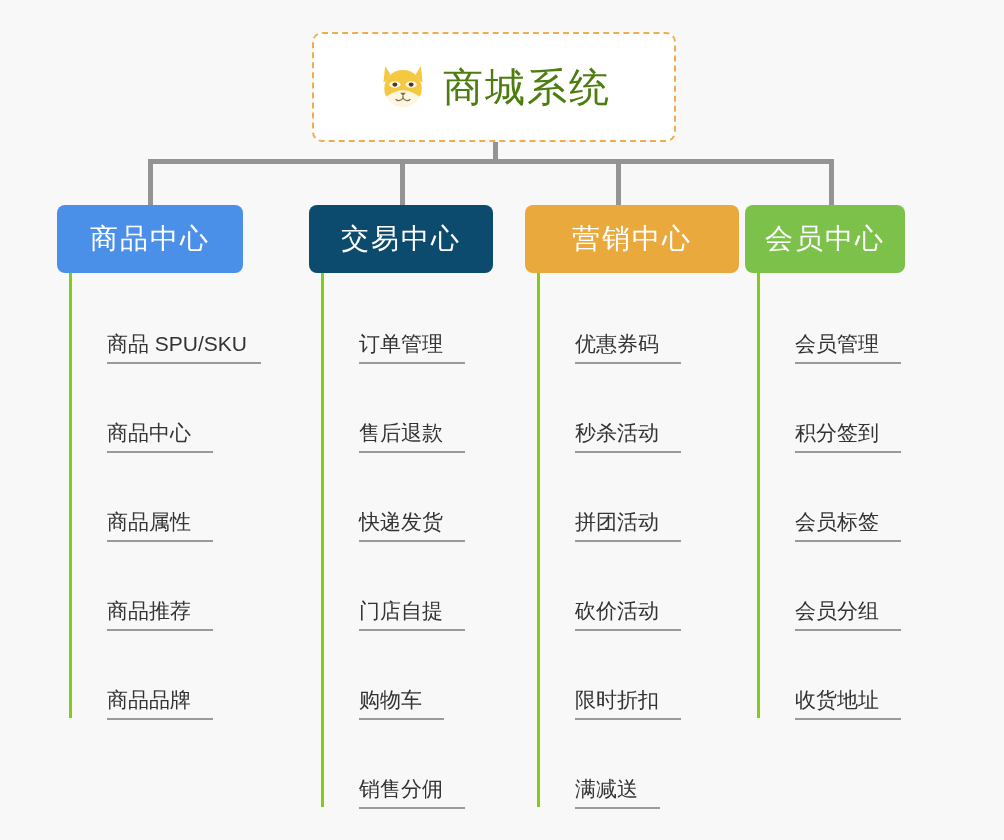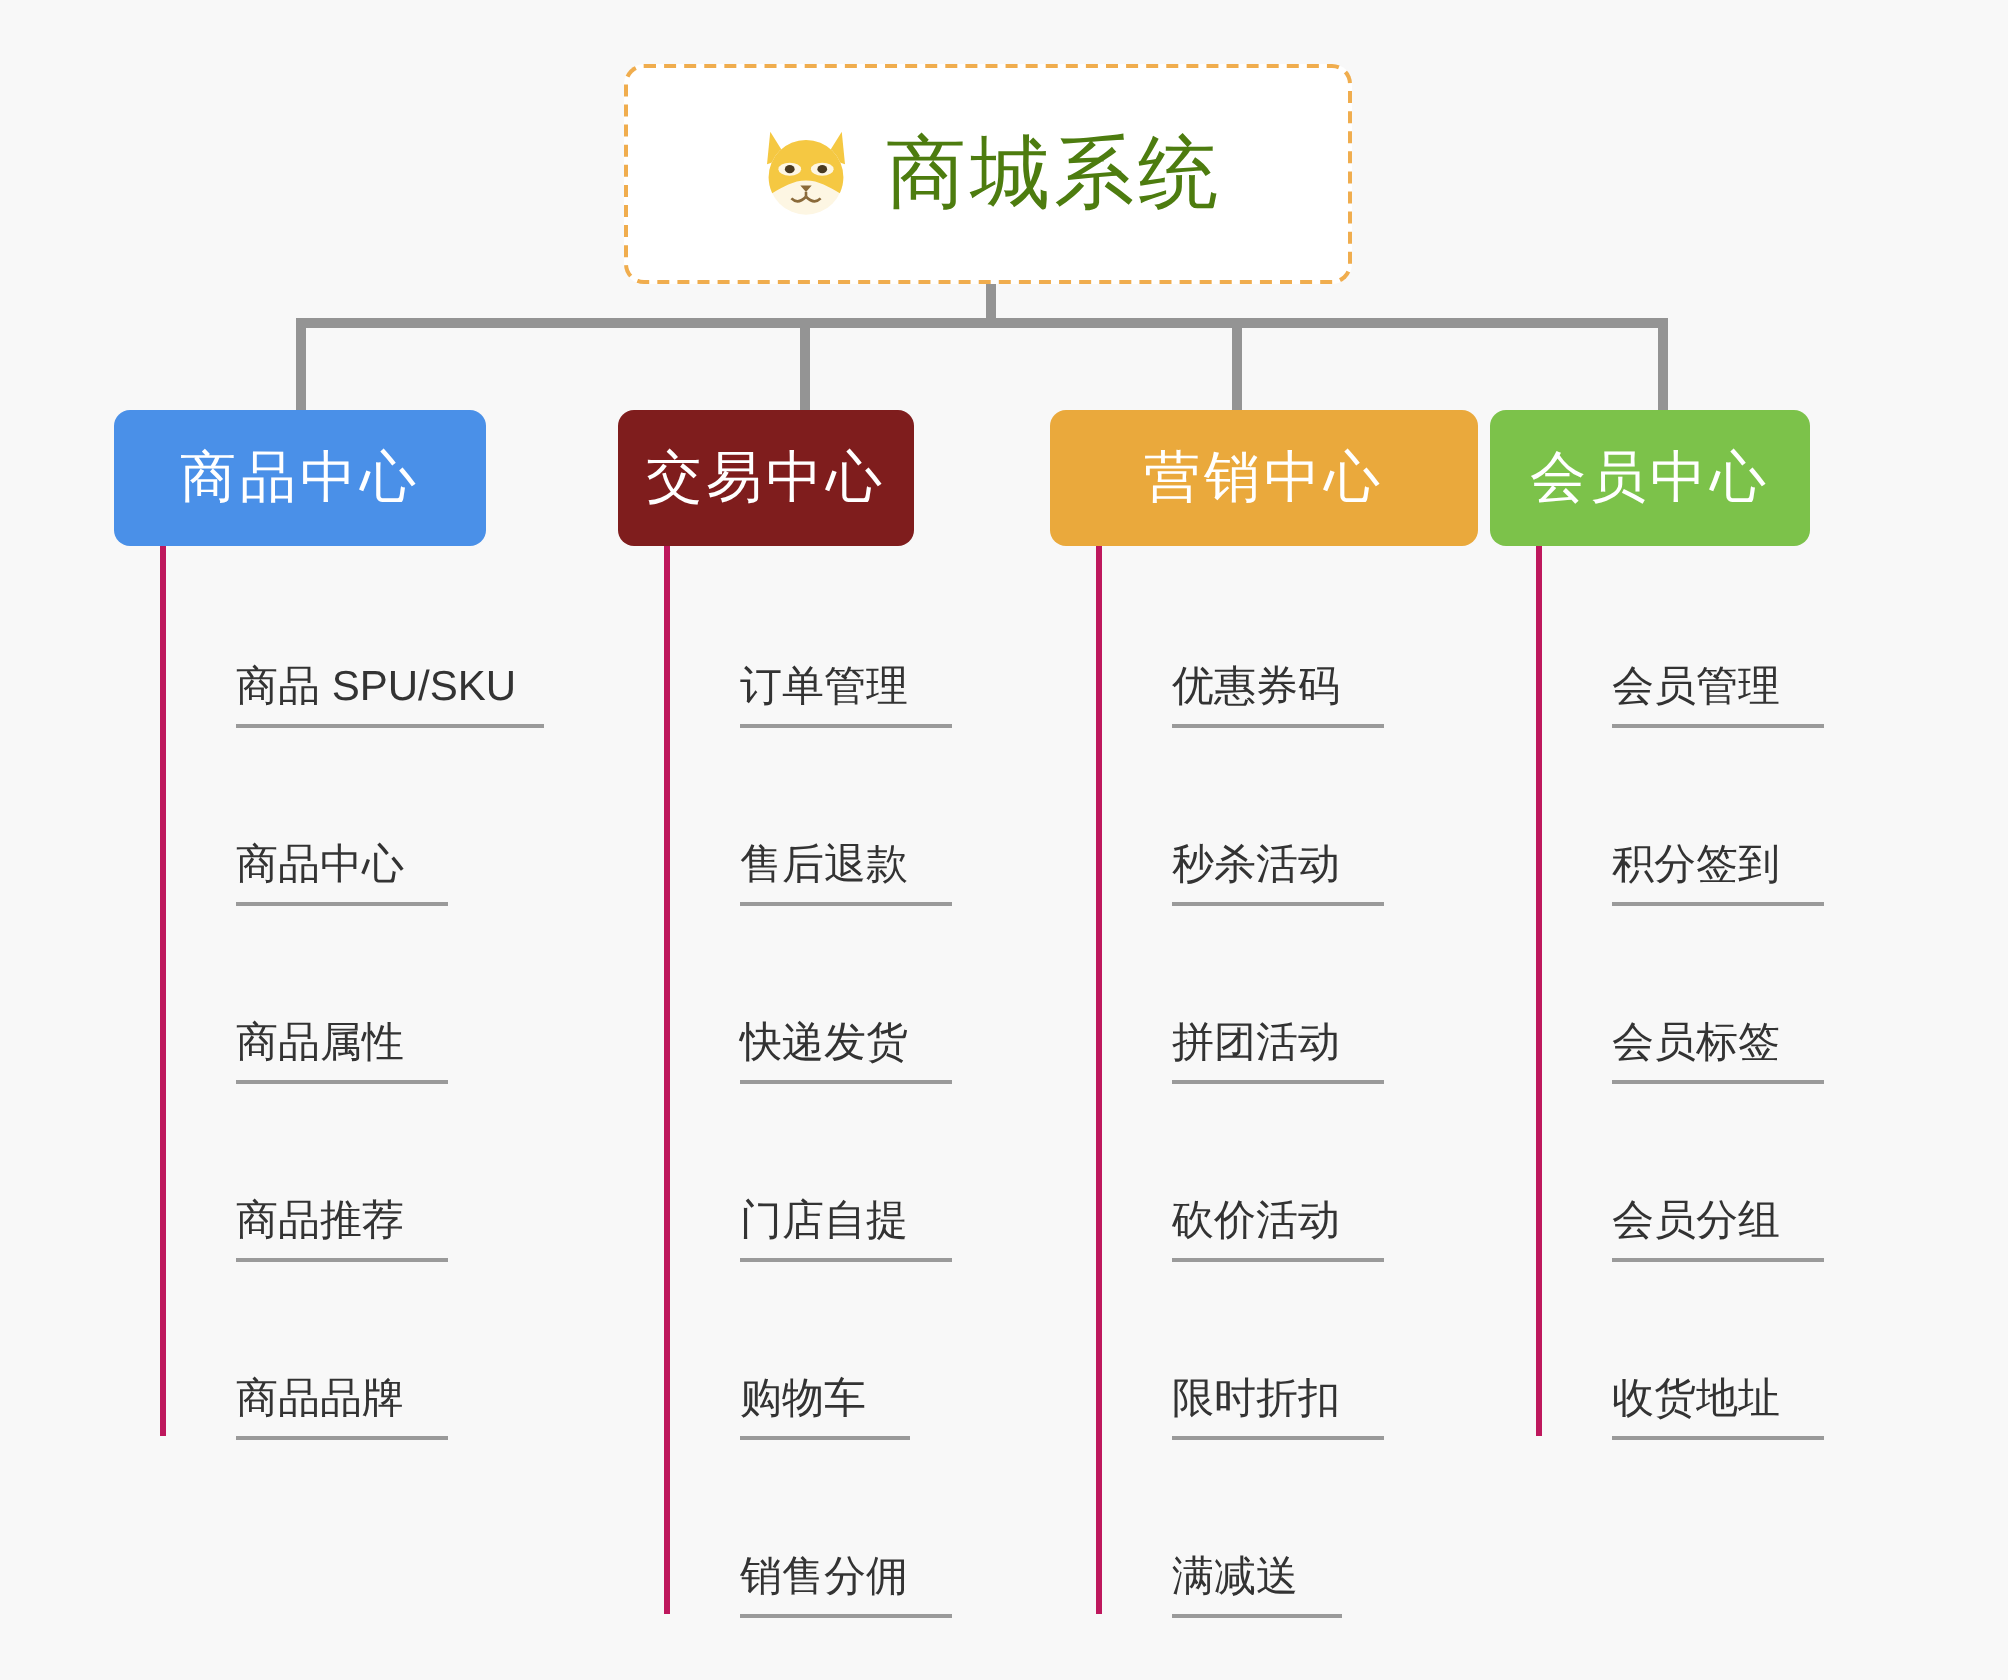--- a/index.html
+++ b/index.html
@@ -93,30 +93,30 @@
     border-radius: 8px;
     display: flex;
     align-items: center;
     justify-content: center;
     color: #ffffff;
     font-size: 28px;
     letter-spacing: 2px;
     white-space: nowrap;
   }
   .b1 .branch-head { width: 186px; background: #4a90e8; }
-  .b2 .branch-head { width: 148px; background: #7f1d1d; }
+  .b2 .branch-head { width: 184px; background: #0c4a6e; }
   .b3 .branch-head { width: 214px; background: #eaa93c; }
   .b4 .branch-head { width: 160px; background: #7cc24a; }
 
   
   .leaf-list {
     position: relative;
-    margin-left: 23px;
+    margin-left: 12px;
     padding-left: 0;
-    border-left: 3px solid #be185d;
+    border-left: 3px solid #84cc16;
     list-style: none;
     margin-top: 0;
     margin-bottom: 0;
   }
   .leaf {
     height: 89px;
     display: flex;
     align-items: flex-end;
     padding-left: 0;
   }

